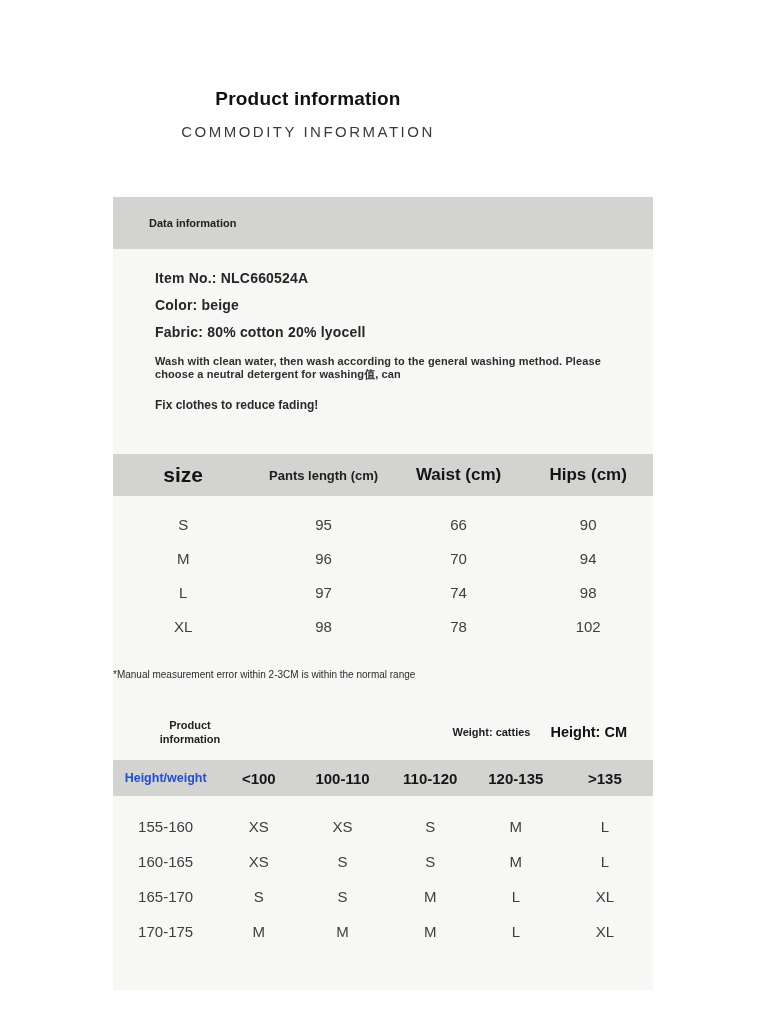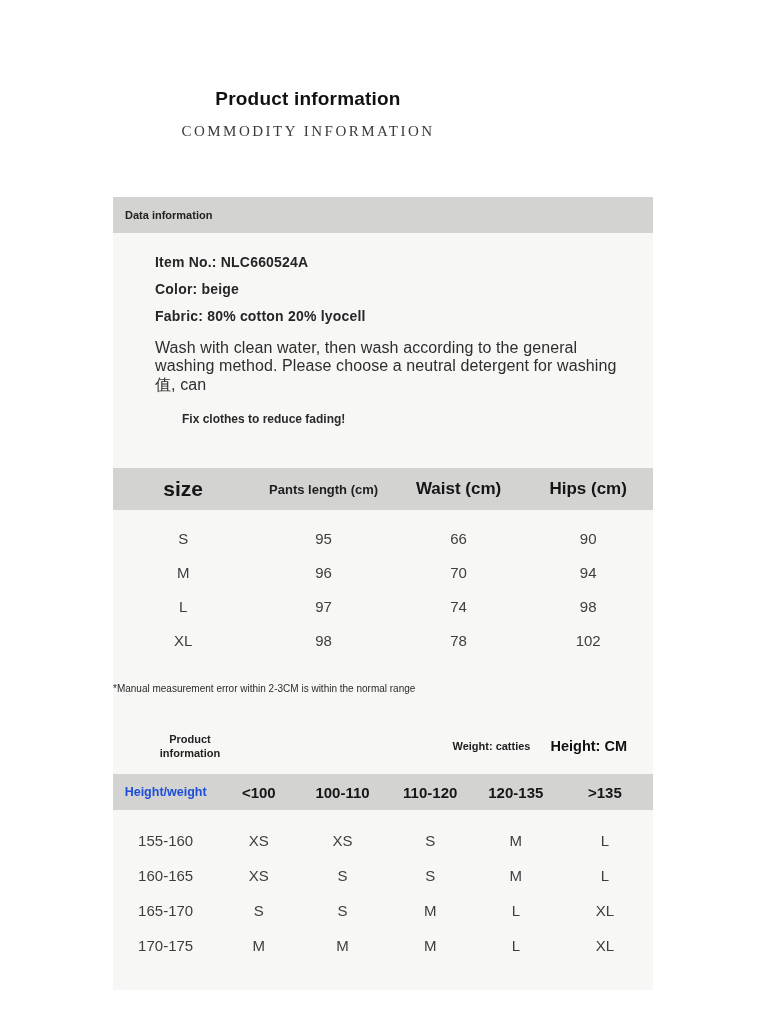--- a/index.html
+++ b/index.html
@@ -3,34 +3,34 @@
 <meta charset="utf-8">
 <style>
   * { margin:0; padding:0; box-sizing:border-box; }
   html,body { width:768px; height:1024px; background:#ffffff;
               font-family:"Liberation Sans", sans-serif; color:#1c1c1c; }
   .page { position:relative; width:768px; height:1024px; overflow:hidden; }
 
   
   .titles { position:absolute; top:88px; left:0; width:616px; text-align:center; }
   .main-title { font-size:19px; font-weight:700; color:#111; letter-spacing:0.2px; }
-  .sub-title  { margin-top:13px; font-size:15px; font-weight:400; color:#3a3a3a; letter-spacing:2.5px;font-family:Liberation Serif, serif; }
+  .sub-title  { margin-top:13px; font-size:15px; font-weight:400; color:#3a3a3a; letter-spacing:2.5px; }
 
   
   .panel { position:absolute; left:113px; top:197px; width:540px; height:793px; background:#f7f7f6; }
 
   .gray-bar { background:#d3d3d2; }
 
-  .data-bar { height:36px; display:flex; align-items:center; padding-left:12px;
+  .data-bar { height:52px; display:flex; align-items:center; padding-left:36px;
               font-size:11px; font-weight:700; color:#222; }
 
   .info-block { padding:21px 30px 0 42px; }
   .info-line  { font-size:14px; font-weight:700; color:#262626; margin-bottom:11px; letter-spacing:0.2px; }
-  .wash-line  { font-size:16px; font-weight:400; color:#2e2e2e; margin-top:15px; letter-spacing:0.1px; }
-  .fix-line   { font-size:12px;   font-weight:700; color:#2a2a2a; margin-top:16px;margin-left:27px; }
+  .wash-line  { font-size:11px; font-weight:700; color:#2e2e2e; margin-top:15px; letter-spacing:0.1px; }
+  .fix-line   { font-size:12px;   font-weight:700; color:#2a2a2a; margin-top:16px; }
 
   
   .size-grid { display:grid; grid-template-columns:26% 26% 24% 24%; text-align:center; align-items:center; }
   .size-header { margin-top:42px; height:42px; }
   .size-header .h-size  { font-size:21px; font-weight:700; color:#151515; }
   .size-header .h-small { font-size:13px; font-weight:700; color:#1e1e1e; }
   .size-header .h-med   { font-size:17px; font-weight:700; color:#151515; }
   .size-rows { margin-top:11px; }
   .size-row  { height:34px; font-size:15px; color:#3e3e3e; }
 

